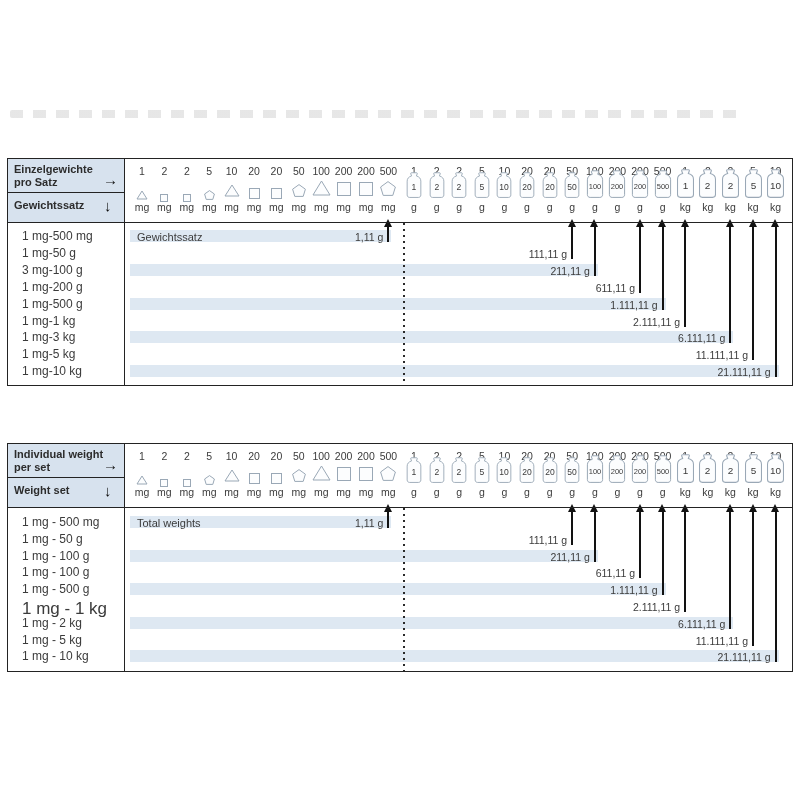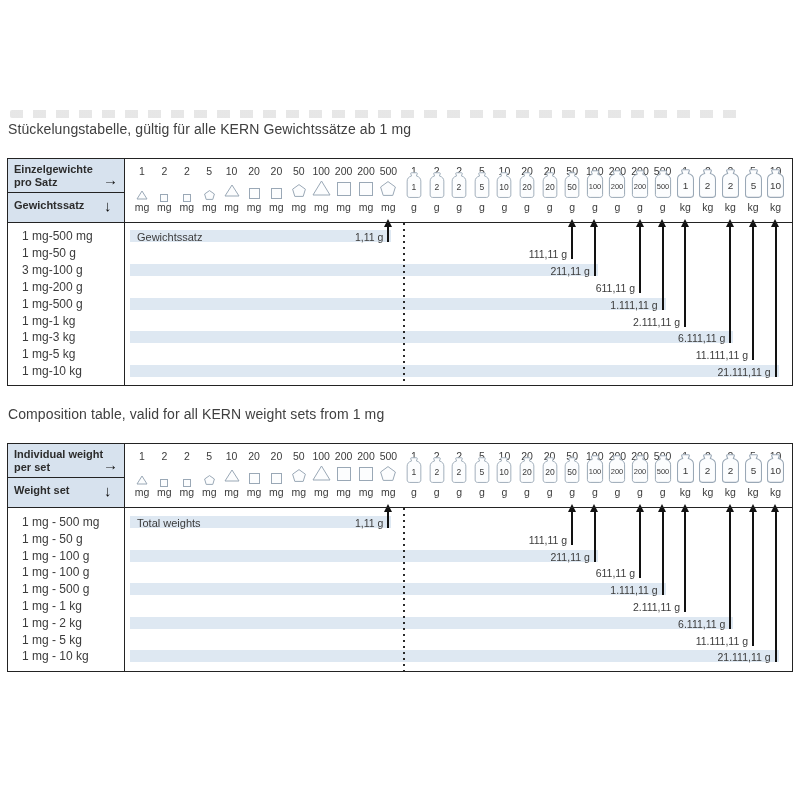--- a/index.html
+++ b/index.html
@@ -9,22 +9,20 @@
   #title0{left:8px;top:121px;}
   #title1{left:8px;top:406px;}
   #smudge{position:absolute;left:10px;top:110px;width:728px;height:8px;opacity:.45;border-radius:2px;
     background:repeating-linear-gradient(90deg,#c9c9c9 0 13px,transparent 13px 23px);}
 </style>
 </head>
 <body>
 
 <div id="page">
   <div id="smudge"></div>
-  <h2 class="title" id="title0">Stückelungstabelle, gültig für alle KERN Gewichtssätze ab 1 mg</h2>
-  <h2 class="title" id="title1">Composition table, valid for all KERN weight sets from 1 mg</h2>
   <div id="t0">
       <div style="position: absolute; box-sizing: border-box; left: 8px; top: 159px; width: 116px; height: 33px; background: rgb(215, 226, 238);"></div>
       <div style="position: absolute; box-sizing: border-box; left: 8px; top: 193px; width: 116px; height: 29px; background: rgb(215, 226, 238);"></div>
       <div style="position: absolute; box-sizing: border-box; left: 7px; top: 192px; width: 117px; height: 1px; background: rgb(35, 35, 35);"></div>
       <div style="position: absolute; box-sizing: border-box; left: 14px; top: 163px; font-size: 11px; font-weight: 700; white-space: nowrap; color: rgb(44, 44, 44);">Einzelgewichte</div>
       <div style="position: absolute; box-sizing: border-box; left: 14px; top: 176px; font-size: 11px; font-weight: 700; white-space: nowrap; color: rgb(44, 44, 44);">pro Satz</div>
       <div style="position: absolute; box-sizing: border-box; left: 103px; top: 171px; font-size: 15px; font-weight: 700; color: rgb(17, 17, 17);">→</div>
       <div style="position: absolute; box-sizing: border-box; left: 14px; top: 199px; font-size: 11px; font-weight: 700; white-space: nowrap; color: rgb(44, 44, 44);">Gewichtssatz</div>
       <div style="position: absolute; box-sizing: border-box; left: 104px; top: 197px; font-size: 15px; font-weight: 700; color: rgb(17, 17, 17);">↓</div>
       <div style="position: absolute; box-sizing: border-box; left: 126px; top: 165px; width: 32px; text-align: center; font-size: 10.5px;">1</div>
@@ -424,21 +422,21 @@
       <div style="position: absolute; box-sizing: border-box; left: 593.8px; top: 511px; width: 2px; height: 50.6px; background: rgb(18, 18, 18);"></div>
       <div style="position: absolute; box-sizing: border-box; left: 22px; top: 565.4px; font-size: 12px; white-space: nowrap;">1 mg - 100 g</div>
       <div style="position: absolute; box-sizing: border-box; left: 485px; top: 567.4px; width: 150px; text-align: right; font-size: 10.5px; white-space: nowrap;">611,11 g</div>
       <div style="position: absolute; box-sizing: border-box; left: 635.5px; top: 504px; width: 0px; height: 0px; border-left: 4.5px solid transparent; border-right: 4.5px solid transparent; border-bottom: 8px solid rgb(18, 18, 18);"></div>
       <div style="position: absolute; box-sizing: border-box; left: 639px; top: 511px; width: 2px; height: 67.4px; background: rgb(18, 18, 18);"></div>
       <div style="position: absolute; box-sizing: border-box; left: 130px; top: 583.2px; width: 535.6px; height: 12px; background: rgb(222, 232, 242);"></div>
       <div style="position: absolute; box-sizing: border-box; left: 22px; top: 582.2px; font-size: 12px; white-space: nowrap;">1 mg - 500 g</div>
       <div style="position: absolute; box-sizing: border-box; left: 507.6px; top: 584.2px; width: 150px; text-align: right; font-size: 10.5px; white-space: nowrap;">1.111,11 g</div>
       <div style="position: absolute; box-sizing: border-box; left: 658.1px; top: 504px; width: 0px; height: 0px; border-left: 4.5px solid transparent; border-right: 4.5px solid transparent; border-bottom: 8px solid rgb(18, 18, 18);"></div>
       <div style="position: absolute; box-sizing: border-box; left: 661.6px; top: 511px; width: 2px; height: 84.2px; background: rgb(18, 18, 18);"></div>
-      <div style="position: absolute; box-sizing: border-box; left: 22px; top: 599px; font-size: 12px; white-space: nowrap;">1 mg - 1 kg</div>
+      <div style="position: absolute; box-sizing: border-box; left: 22px; top: 599px; font-size: 17px; white-space: nowrap;">1 mg - 1 kg</div>
       <div style="position: absolute; box-sizing: border-box; left: 530.2px; top: 601px; width: 150px; text-align: right; font-size: 10.5px; white-space: nowrap;">2.111,11 g</div>
       <div style="position: absolute; box-sizing: border-box; left: 680.7px; top: 504px; width: 0px; height: 0px; border-left: 4.5px solid transparent; border-right: 4.5px solid transparent; border-bottom: 8px solid rgb(18, 18, 18);"></div>
       <div style="position: absolute; box-sizing: border-box; left: 684.2px; top: 511px; width: 2px; height: 101px; background: rgb(18, 18, 18);"></div>
       <div style="position: absolute; box-sizing: border-box; left: 130px; top: 616.8px; width: 603.4px; height: 12px; background: rgb(222, 232, 242);"></div>
       <div style="position: absolute; box-sizing: border-box; left: 22px; top: 615.8px; font-size: 12px; white-space: nowrap;">1 mg - 2 kg</div>
       <div style="position: absolute; box-sizing: border-box; left: 575.4px; top: 617.8px; width: 150px; text-align: right; font-size: 10.5px; white-space: nowrap;">6.111,11 g</div>
       <div style="position: absolute; box-sizing: border-box; left: 725.9px; top: 504px; width: 0px; height: 0px; border-left: 4.5px solid transparent; border-right: 4.5px solid transparent; border-bottom: 8px solid rgb(18, 18, 18);"></div>
       <div style="position: absolute; box-sizing: border-box; left: 729.4px; top: 511px; width: 2px; height: 117.8px; background: rgb(18, 18, 18);"></div>
       <div style="position: absolute; box-sizing: border-box; left: 22px; top: 632.6px; font-size: 12px; white-space: nowrap;">1 mg - 5 kg</div>
       <div style="position: absolute; box-sizing: border-box; left: 598px; top: 634.6px; width: 150px; text-align: right; font-size: 10.5px; white-space: nowrap;">11.111,11 g</div>

